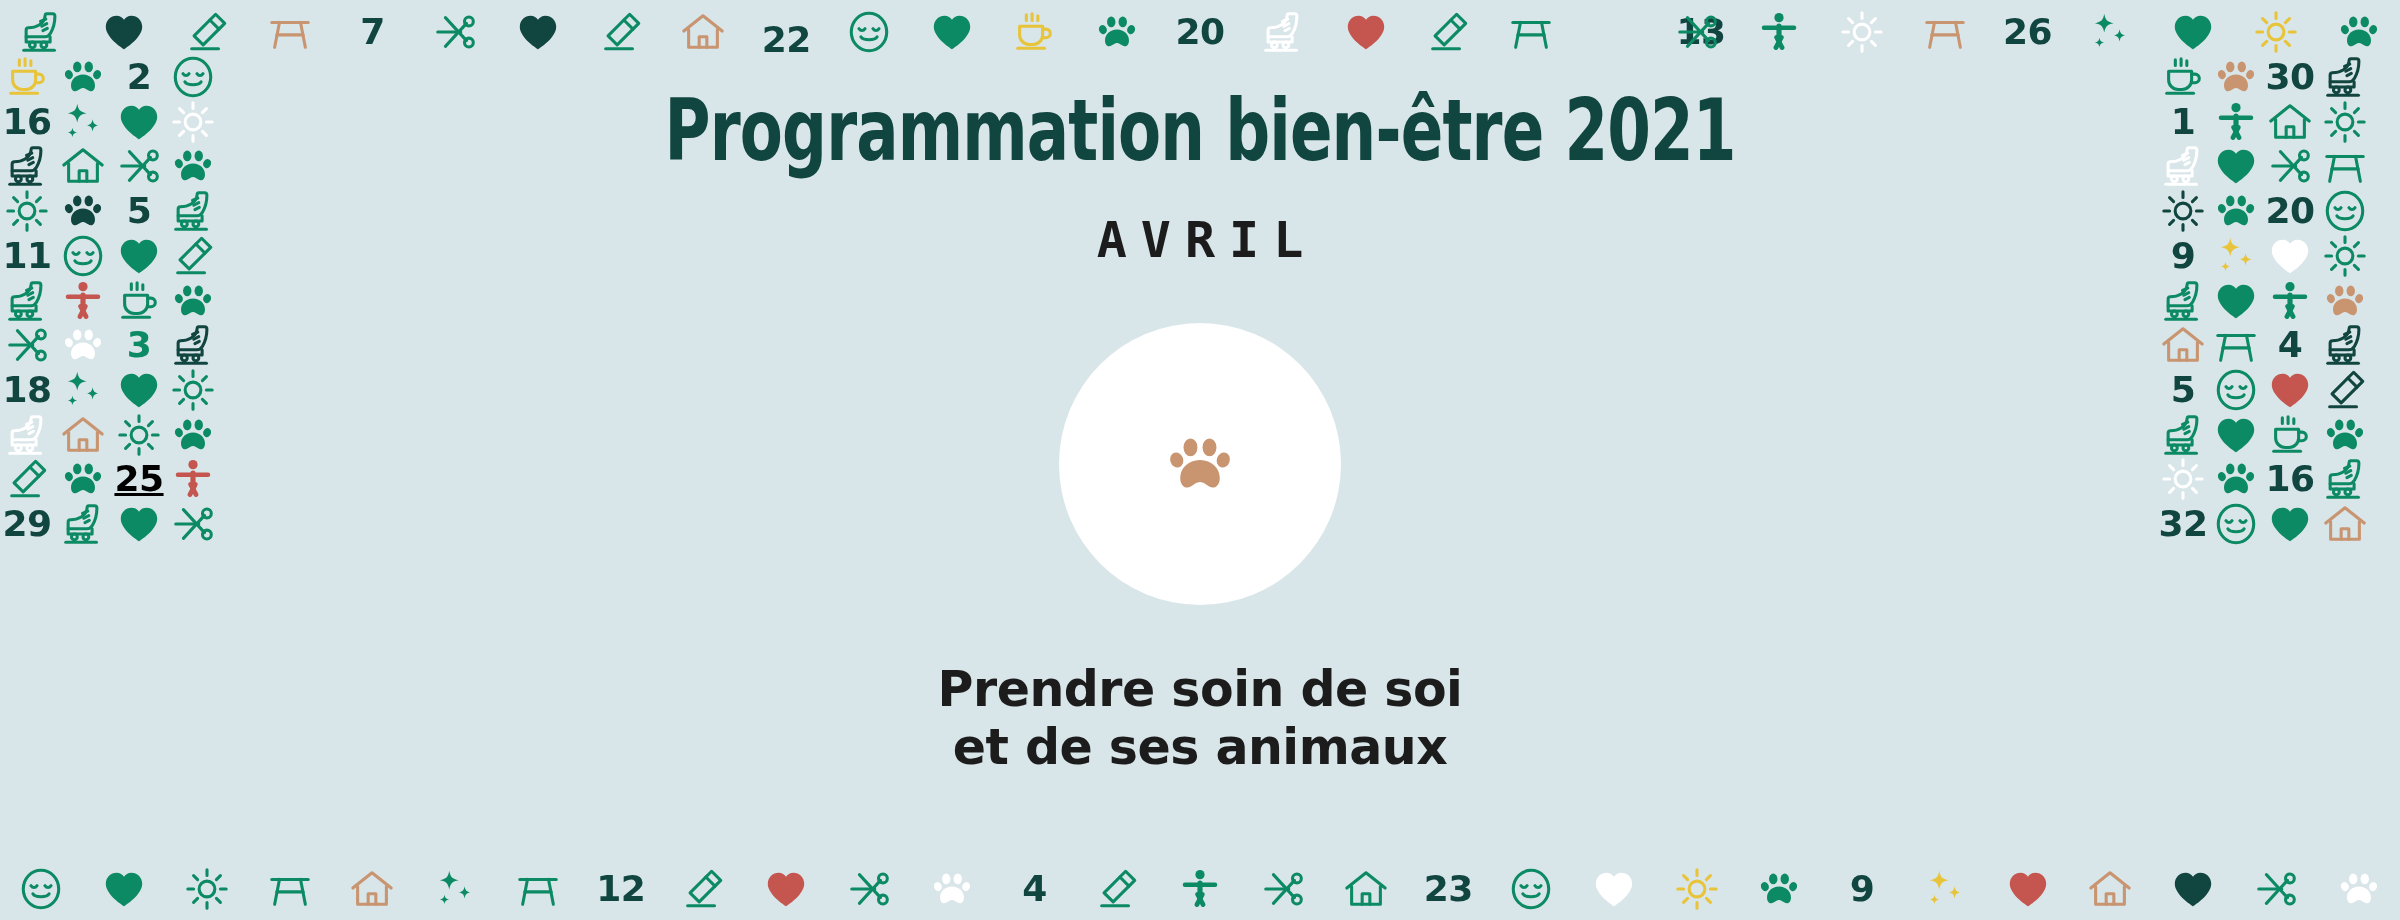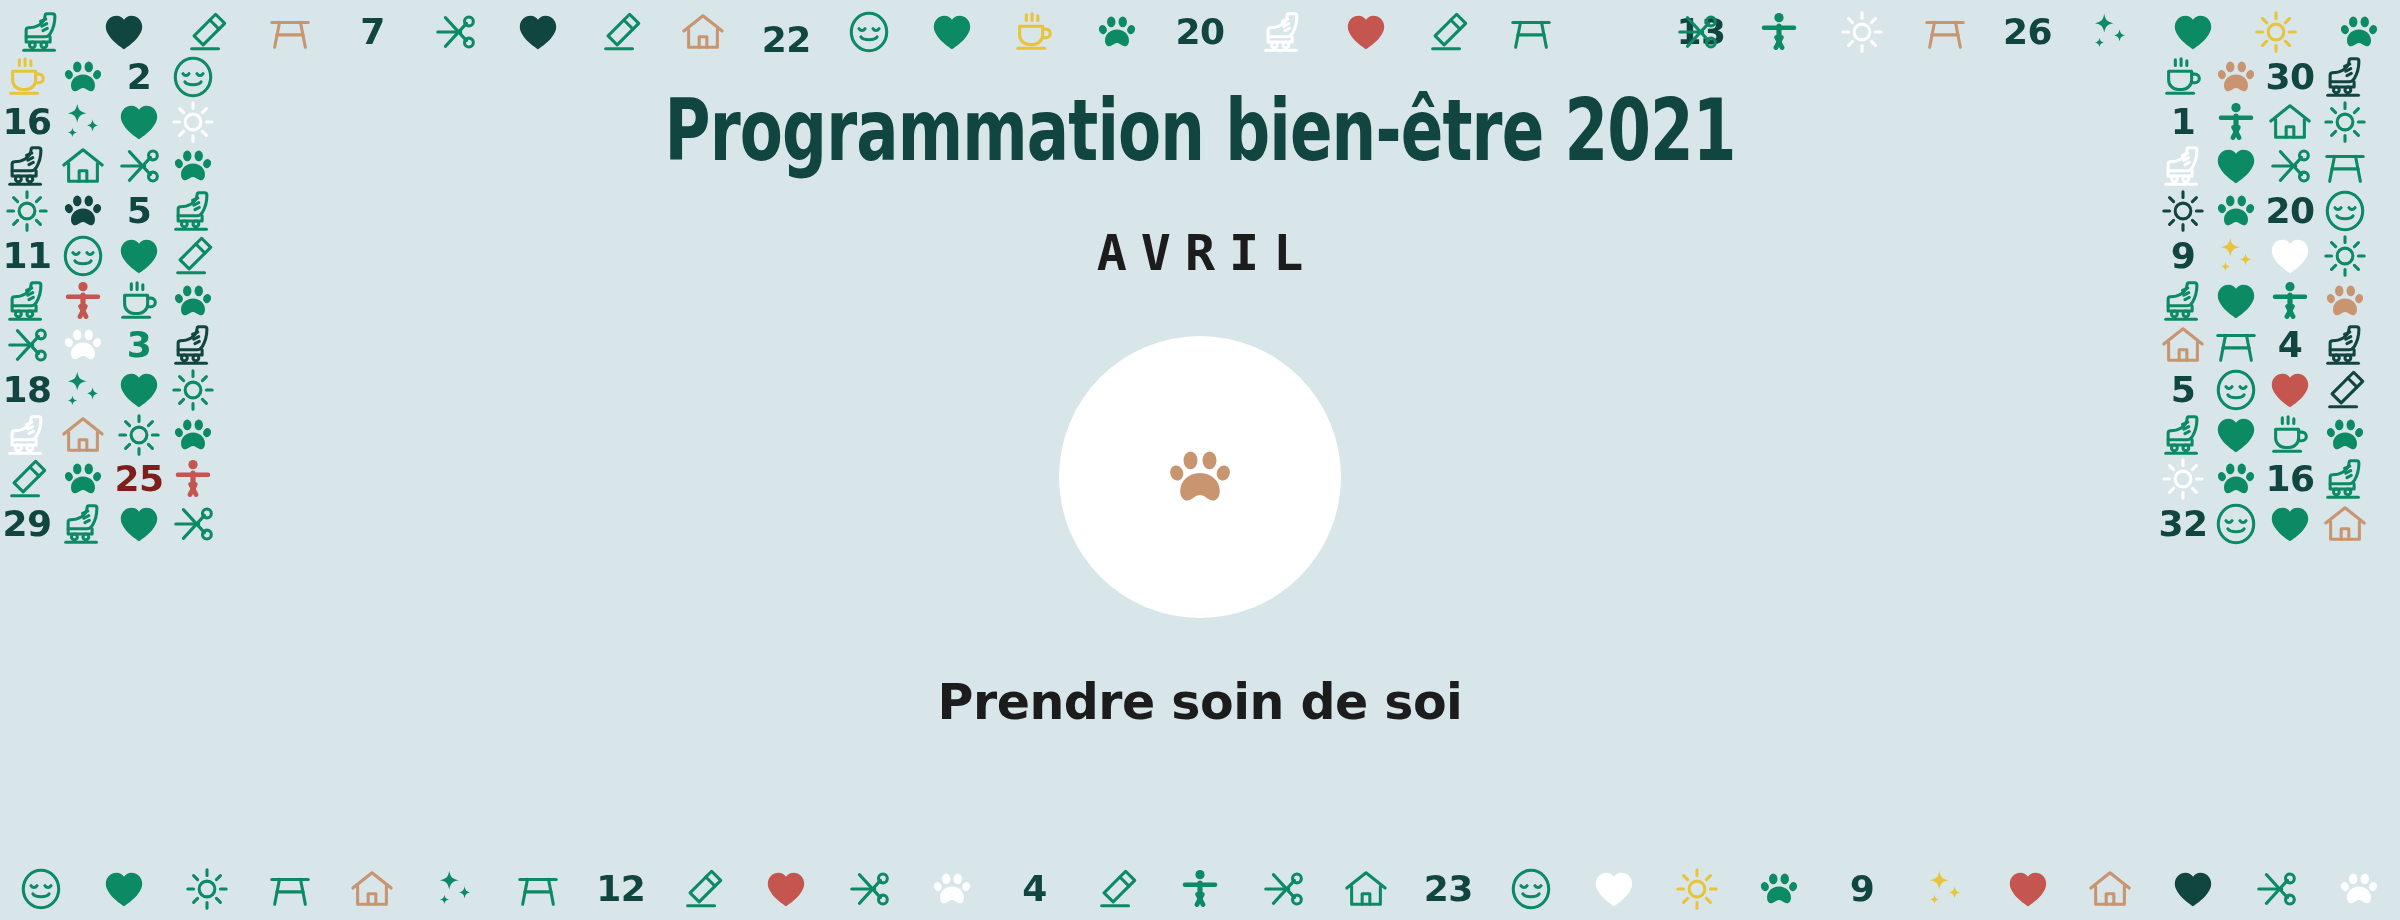--- a/index.html
+++ b/index.html
@@ -42,21 +42,21 @@
     font-family:"DejaVu Sans Condensed","Liberation Sans Narrow","Liberation Sans", sans-serif;
     font-weight:700;
     font-size:85px;
     line-height:1;
     color:#11453f;
     letter-spacing:-1px;
     transform:scaleX(0.82);
     white-space:nowrap;
   }
   .month{
-    margin-top:55px;
+    margin-top:42px;
     font-family:"DejaVu Sans Mono","Liberation Mono", monospace;
     font-weight:700;
     font-size:50px;
     line-height:1;
     letter-spacing:14px;
     color:#1c1c1c;
     text-indent:14px;
   }
   .disc{
     margin-top:58px;
@@ -845,21 +845,21 @@
       <div class="cell" style="left: 83px; top: 479.3px;">
         <svg viewBox="0 0 48 48" fill="none">
           <ellipse cx="18" cy="13.5" rx="4.4" ry="5.6" fill="#0b8a63"></ellipse>
           <ellipse cx="30" cy="13.5" rx="4.4" ry="5.6" fill="#0b8a63"></ellipse>
           <ellipse cx="9.3" cy="21.5" rx="4.1" ry="4.8" fill="#0b8a63" transform="rotate(-18 9.3 21.5)"></ellipse>
           <ellipse cx="38.7" cy="21.5" rx="4.1" ry="4.8" fill="#0b8a63" transform="rotate(18 38.7 21.5)"></ellipse>
           <path d="M24 21.5C31.5 21.5 36.5 26.8 36.5 32.8C36.5 37.6 33.2 40.2 29.8 38.2C27.7 37 26.3 35.4 24 35.4C21.7 35.4 20.3 37 18.2 38.2C14.8 40.2 11.5 37.6 11.5 32.8C11.5 26.8 16.5 21.5 24 21.5Z" fill="#0b8a63"></path>
         </svg>
       </div>
       <div class="cell" style="left: 139px; top: 479.3px;">
-        <span class="num" style="color: #7f1d1d;">25</span>
+        <span class="num" style="color: #000000; text-decoration: underline;">25</span>
       </div>
       <div class="cell" style="left: 193px; top: 479.3px;">
         <svg viewBox="0 0 48 48" fill="none">
           <g fill="#c4564f">
             <circle cx="24" cy="9" r="4.8"></circle>
             <rect x="21.3" y="15" width="5.4" height="14" rx="2.7"></rect>
             <rect x="6" y="17.2" width="36" height="4.6" rx="2.3"></rect>
             <rect x="21.1" y="26.5" width="5" height="17" rx="2.5" transform="rotate(28 23.6 35)"></rect>
             <rect x="21.9" y="26.5" width="5" height="17" rx="2.5" transform="rotate(-28 24.4 35)"></rect>
           </g>
@@ -1258,16 +1258,17 @@
             <ellipse cx="18" cy="13.5" rx="4.4" ry="5.6" fill="#c89570"></ellipse>
             <ellipse cx="30" cy="13.5" rx="4.4" ry="5.6" fill="#c89570"></ellipse>
             <ellipse cx="9.3" cy="21.5" rx="4.1" ry="4.8" fill="#c89570" transform="rotate(-18 9.3 21.5)"></ellipse>
             <ellipse cx="38.7" cy="21.5" rx="4.1" ry="4.8" fill="#c89570" transform="rotate(18 38.7 21.5)"></ellipse>
             <path d="M24 21.5C31.5 21.5 36.5 26.8 36.5 32.8C36.5 37.6 33.2 40.2 29.8 38.2C27.7 37 26.3 35.4 24 35.4C21.7 35.4 20.3 37 18.2 38.2C14.8 40.2 11.5 37.6 11.5 32.8C11.5 26.8 16.5 21.5 24 21.5Z" fill="#c89570"></path>
           </svg>
         </span>
     </div>
     <div class="tagline">
       <div>Prendre soin de soi</div>
+      <div>et de ses animaux</div>
     </div>
   </div>
 
 </div>
 
 </body></html>

